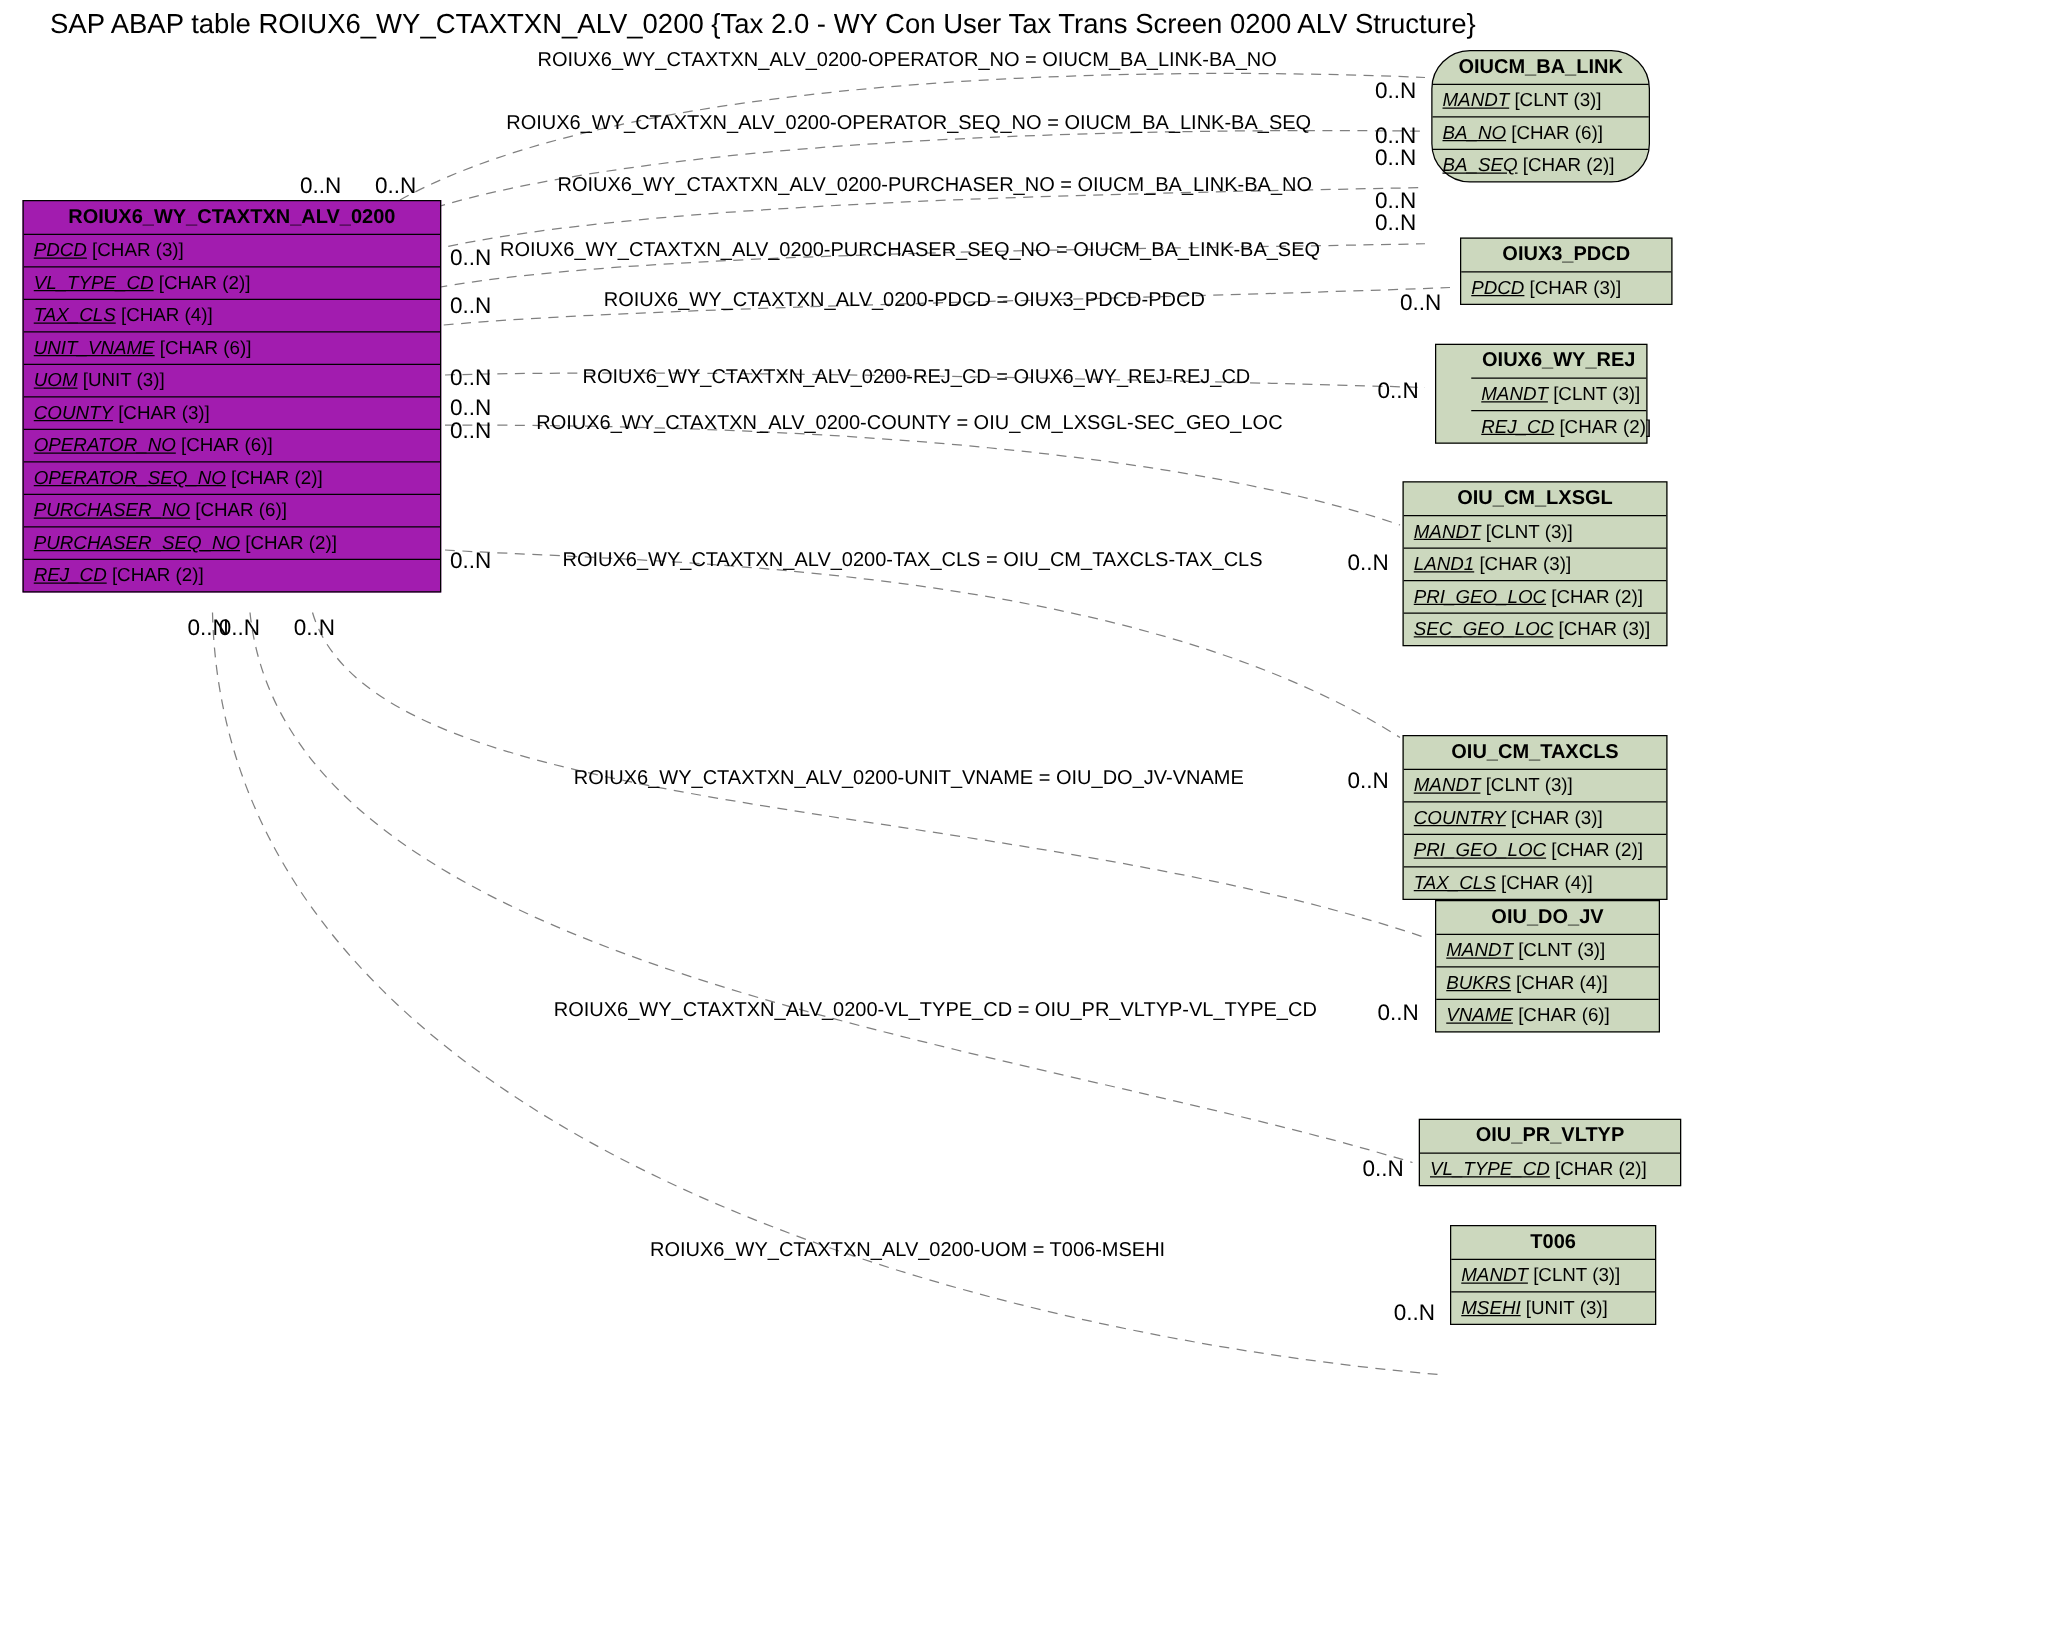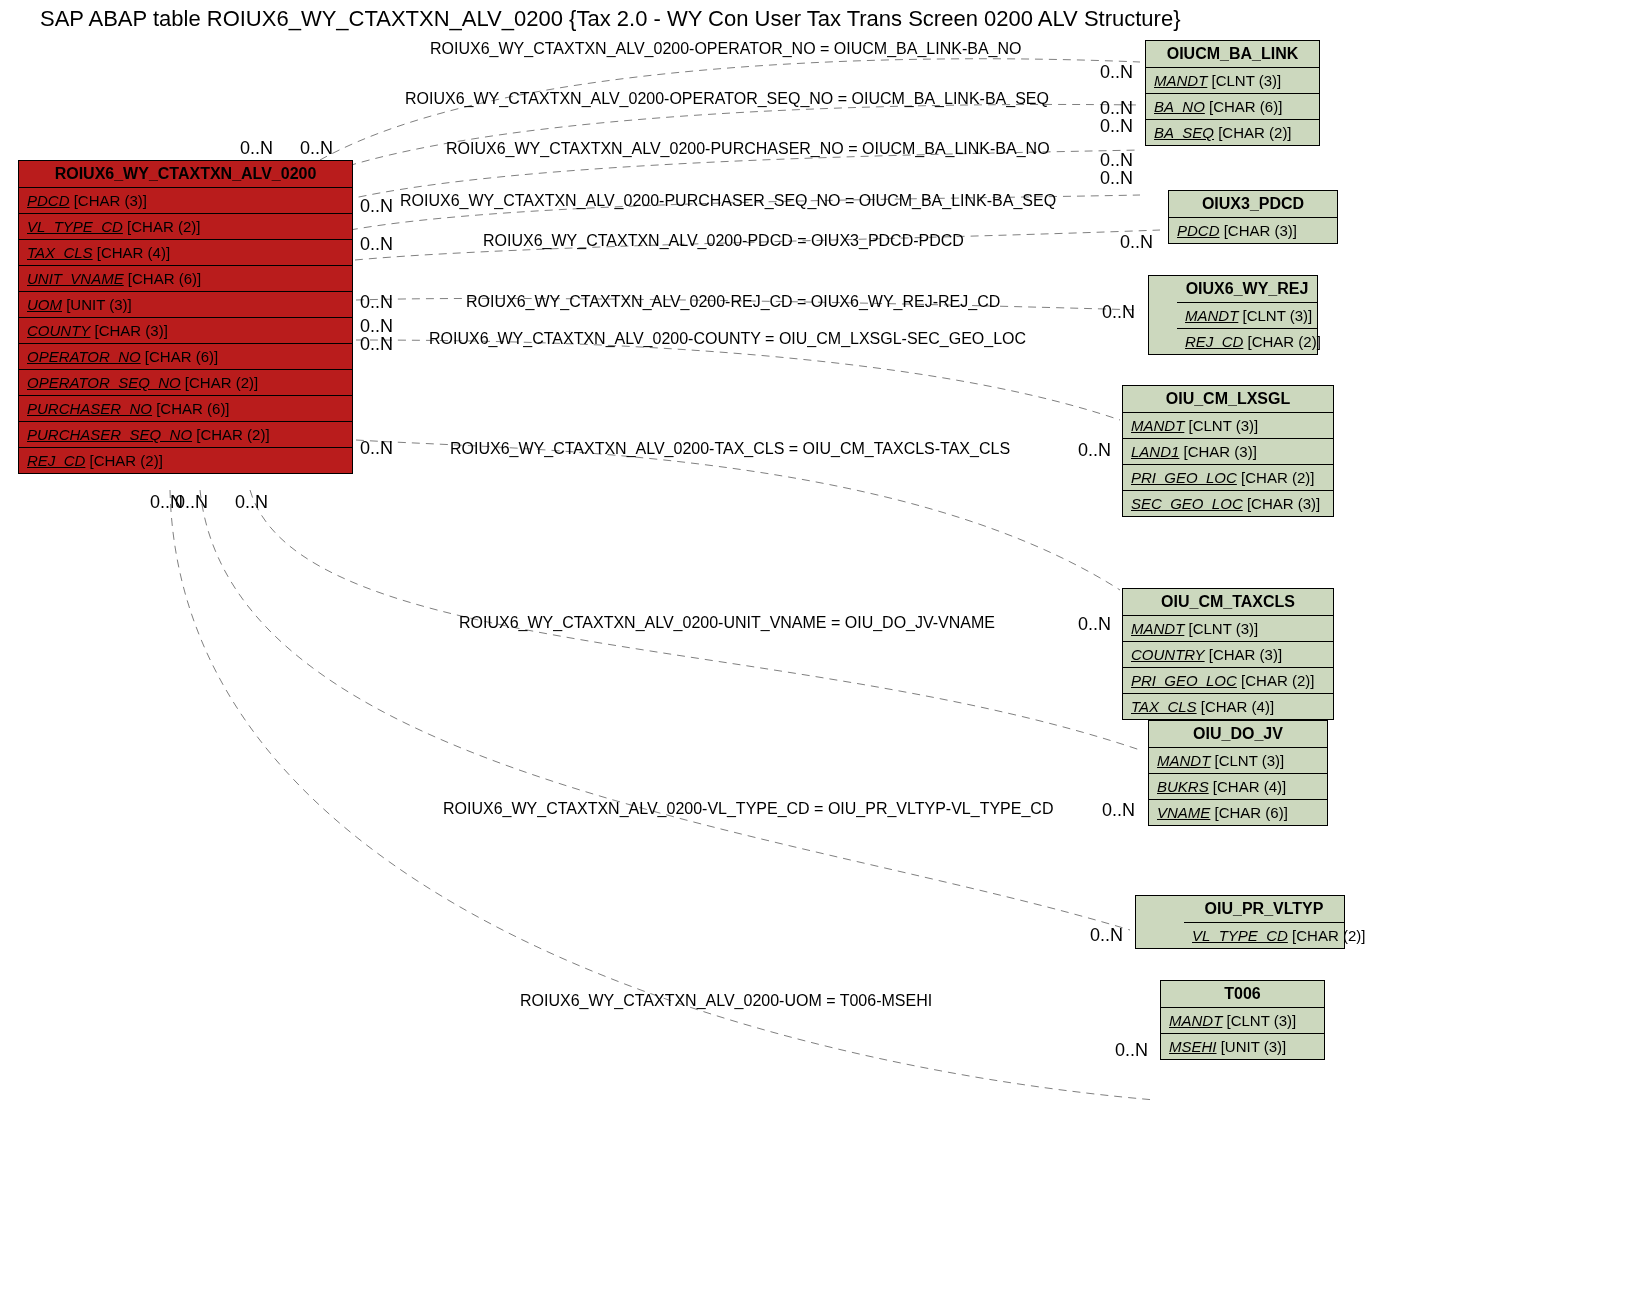--- a/index.html
+++ b/index.html
@@ -21,21 +21,21 @@
     font-weight: normal;
     margin-left: 20px;
   }
   .entity {
     position: absolute;
     border: 1px solid #000;
     background: #ccd8be;
     box-sizing: border-box;
   }
   .entity.red {
-    background: #b91c1c;
+    background: #a21caf;
   }
   .entity .header {
     font-weight: bold;
     text-align: center;
     padding: 4px 8px;
     border-bottom: 1px solid #000;
     white-space: nowrap;
   }
   .entity .row {
     border-top: 1px solid #000;
@@ -131,21 +131,21 @@
 <div class="rel-label" style="left:406px; top:140px;margin-left:40px;">ROIUX6_WY_CTAXTXN_ALV_0200-PURCHASER_NO = OIUCM_BA_LINK-BA_NO</div>
 <div class="rel-label" style="left:400px; top:192px;">ROIUX6_WY_CTAXTXN_ALV_0200-PURCHASER_SEQ_NO = OIUCM_BA_LINK-BA_SEQ</div>
 <div class="rel-label" style="left:483px; top:232px;">ROIUX6_WY_CTAXTXN_ALV_0200-PDCD = OIUX3_PDCD-PDCD</div>
 <div class="rel-label" style="left:466px; top:293px;">ROIUX6_WY_CTAXTXN_ALV_0200-REJ_CD = OIUX6_WY_REJ-REJ_CD</div>
 <div class="rel-label" style="left:429px; top:330px;">ROIUX6_WY_CTAXTXN_ALV_0200-COUNTY = OIU_CM_LXSGL-SEC_GEO_LOC</div>
 <div class="rel-label" style="left:450px; top:440px;">ROIUX6_WY_CTAXTXN_ALV_0200-TAX_CLS = OIU_CM_TAXCLS-TAX_CLS</div>
 <div class="rel-label" style="left:459px; top:614px;">ROIUX6_WY_CTAXTXN_ALV_0200-UNIT_VNAME = OIU_DO_JV-VNAME</div>
 <div class="rel-label" style="left:443px; top:800px;">ROIUX6_WY_CTAXTXN_ALV_0200-VL_TYPE_CD = OIU_PR_VLTYP-VL_TYPE_CD</div>
 <div class="rel-label" style="left:520px; top:992px;">ROIUX6_WY_CTAXTXN_ALV_0200-UOM = T006-MSEHI</div>
 
-<div class="entity" style="left:1145px; top:40px; width:175px;">
+<div class="entity" style="left:1145px; top:40px; width:175px;border-radius:31px;">
   <div class="header">OIUCM_BA_LINK</div>
   <div class="tgt-fields">
       <div class="row"><span class="fieldname">MANDT</span> <span> [CLNT (3)]</span></div>
       <div class="row"><span class="fieldname">BA_NO</span> <span> [CHAR (6)]</span></div>
       <div class="row"><span class="fieldname">BA_SEQ</span> <span> [CHAR (2)]</span></div>
     </div>
 </div>
 <div class="card" style="left:1100px; top:62px;">0..N</div>
 <div class="card" style="left:1100px; top:98px;">0..N</div>
 <div class="card" style="left:1100px; top:116px;">0..N</div>
@@ -194,21 +194,21 @@
 <div class="entity" style="left:1148px; top:720px; width:180px;">
   <div class="header">OIU_DO_JV</div>
   <div class="tgt-fields">
       <div class="row"><span class="fieldname">MANDT</span> <span> [CLNT (3)]</span></div>
       <div class="row"><span class="fieldname">BUKRS</span> <span> [CHAR (4)]</span></div>
       <div class="row"><span class="fieldname">VNAME</span> <span> [CHAR (6)]</span></div>
     </div>
 </div>
 <div class="card" style="left:1102px; top:800px;">0..N</div>
 
-<div class="entity" style="left:1135px; top:895px; width:210px;padding-left:48px;">
+<div class="entity" style="left:1135px; top:895px; width:210px;">
   <div class="header">OIU_PR_VLTYP</div>
   <div class="tgt-fields">
       <div class="row"><span class="fieldname">VL_TYPE_CD</span> <span> [CHAR (2)]</span></div>
     </div>
 </div>
 <div class="card" style="left:1090px; top:925px;">0..N</div>
 
 <div class="entity" style="left:1160px; top:980px; width:165px;">
   <div class="header">T006</div>
   <div class="tgt-fields">

